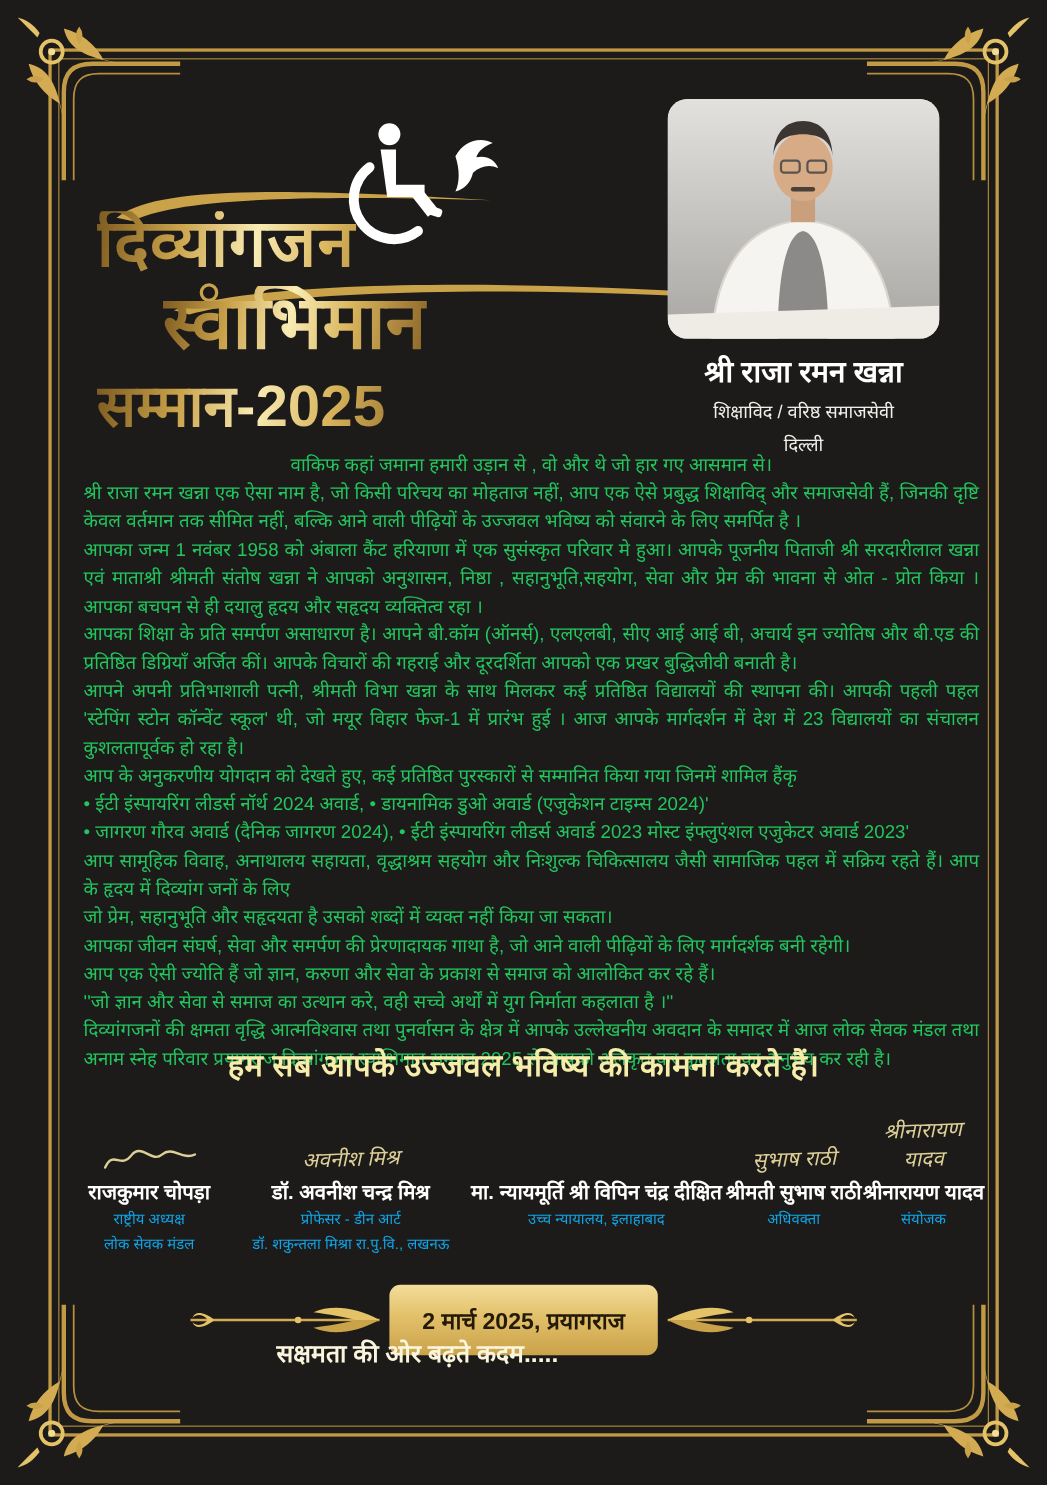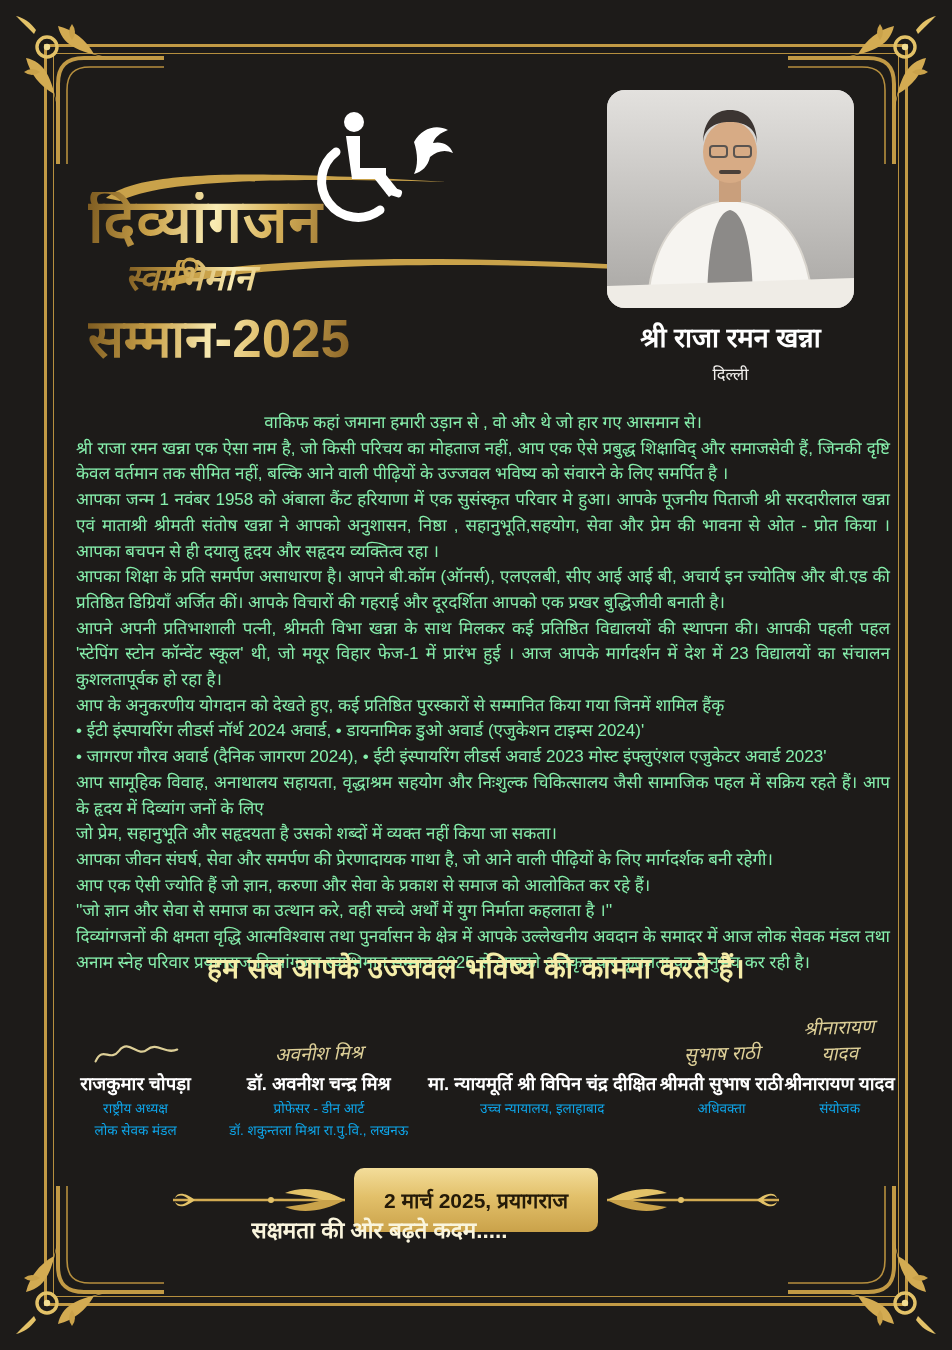--- a/index.html
+++ b/index.html
@@ -18,37 +18,37 @@
   .corner.bl{left:14px;bottom:14px;transform:scaleY(-1);}
   .corner.br{right:14px;bottom:14px;transform:scale(-1,-1);}
   
   .goldtext{
     background:linear-gradient(100deg,#7c5a20 0%,#caa24a 25%,#f9ecb4 48%,#d9b45c 70%,#8a6426 100%);
     -webkit-background-clip:text;background-clip:text;color:transparent;
     font-weight:800;
   }
   .title-block{position:absolute;left:88px;top:192px;line-height:1;}
   .title-l1{font-size:60px;letter-spacing:1px;}
-  .title-l2{font-size:36px;margin-top:8px;margin-left:37px;font-style:italic;}
+  .title-l2{font-size:67px;margin-top:8px;margin-left:60px;}
   .title-l3{font-size:53px;margin-top:16px;}
   .swoosh{position:absolute;}
   .swoosh1{left:96px;top:168px;width:360px;height:34px;}
   .swoosh2{left:150px;top:248px;width:600px;height:40px;}
   .hero-icon{position:absolute;left:302px;top:108px;width:160px;height:140px;}
   
   .photo{
     position:absolute;left:607px;top:90px;width:247px;height:218px;
     border-radius:18px;overflow:hidden;background:#c9c7c4;
   }
   .honoree{position:absolute;left:558px;top:318px;width:345px;text-align:center;}
   .honoree-name{font-size:27px;font-weight:bold;color:#ffffff;}
   .honoree-title{font-size:16.5px;margin-top:7px;color:#f1efec;}
   .honoree-city{font-size:16.5px;margin-top:7px;color:#f1efec;}
   
-  .body-text{position:absolute;left:76px;top:410px;width:814px;font-size:17px;line-height:25.7px;color:#86efac;}
+  .body-text{position:absolute;left:76px;top:410px;width:814px;font-size:17px;line-height:25.7px;color:#22c55e;}
   .body-text .para{text-align:justify;}
   .body-text .center{text-align:center;}
   .body-text .bullet{text-align:left;}
   
   .wish{position:absolute;left:0;top:948px;width:952px;text-align:center;
         font-size:28px;font-weight:bold;color:#f5eda9;letter-spacing:.5px;}
   
   .signs{position:absolute;left:58px;top:1022px;width:838px;display:flex;justify-content:space-between;}
   .sign-col{text-align:center;}
   .sign-col .sigline{height:44px;display:flex;align-items:flex-end;justify-content:center;
@@ -152,20 +152,21 @@
       <path d="M96,54 C96,30 108,20 123,20 C138,20 150,30 150,54 C150,40 140,32 123,32 C106,32 96,40 96,54 Z" fill="#3c3532"></path>
       <rect x="103" y="56" width="17" height="11" rx="3" fill="none" stroke="#5a5450" stroke-width="2"></rect>
       <rect x="127" y="56" width="17" height="11" rx="3" fill="none" stroke="#5a5450" stroke-width="2"></rect>
       <rect x="112" y="80" width="22" height="4" rx="2" fill="#4a403a"></rect>
       <path d="M0,196 L247,188 L247,218 L0,218 Z" fill="#efece6"></path>
     </svg>
   </div>
 
   <div class="honoree">
     <div class="honoree-name">श्री राजा रमन खन्ना</div>
+    <div class="honoree-title">शिक्षाविद / वरिष्ठ समाजसेवी</div>
     <div class="honoree-city">दिल्ली</div>
   </div>
 
   <div class="body-text">
     <div class="center">वाकिफ कहां जमाना हमारी उड़ान से , वो और थे जो हार गए आसमान से।</div>
     <div class="para">श्री राजा रमन खन्ना एक ऐसा नाम है, जो किसी परिचय का मोहताज नहीं, आप एक ऐसे प्रबुद्ध शिक्षाविद् और समाजसेवी हैं, जिनकी दृष्टि केवल वर्तमान तक सीमित नहीं, बल्कि आने वाली पीढ़ियों के उज्जवल भविष्य को संवारने के लिए समर्पित है ।</div>
     <div class="para">आपका जन्म 1 नवंबर 1958 को अंबाला कैंट हरियाणा में एक सुसंस्कृत परिवार मे हुआ। आपके पूजनीय  पिताजी श्री  सरदारीलाल खन्ना एवं माताश्री श्रीमती संतोष खन्ना ने  आपको अनुशासन, निष्ठा , सहानुभूति,सहयोग, सेवा और   प्रेम  की भावना से ओत - प्रोत किया ।  आपका बचपन से ही दयालु हृदय और सहृदय व्यक्तित्व रहा  ।</div>
     <div class="para">आपका शिक्षा के प्रति समर्पण असाधारण है। आपने बी.कॉम (ऑनर्स), एलएलबी, सीए आई आई बी, अचार्य  इन ज्योतिष और बी.एड की प्रतिष्ठित डिग्रियाँ अर्जित कीं। आपके विचारों की गहराई और दूरदर्शिता आपको एक प्रखर बुद्धिजीवी बनाती है।</div>
     <div class="para">आपने  अपनी  प्रतिभाशाली पत्नी, श्रीमती विभा खन्ना के साथ मिलकर कई प्रतिष्ठित विद्यालयों की स्थापना की। आपकी  पहली पहल 'स्टेपिंग स्टोन कॉन्वेंट स्कूल' थी, जो मयूर विहार  फेज-1 में प्रारंभ हुई । आज आपके  मार्गदर्शन में  देश में  23   विद्यालयों  का संचालन कुशलतापूर्वक हो रहा है।</div>
     <div class="para">आप के अनुकरणीय योगदान को देखते हुए, कई प्रतिष्ठित पुरस्कारों से सम्मानित किया गया जिनमें शामिल हैंकृ</div>

